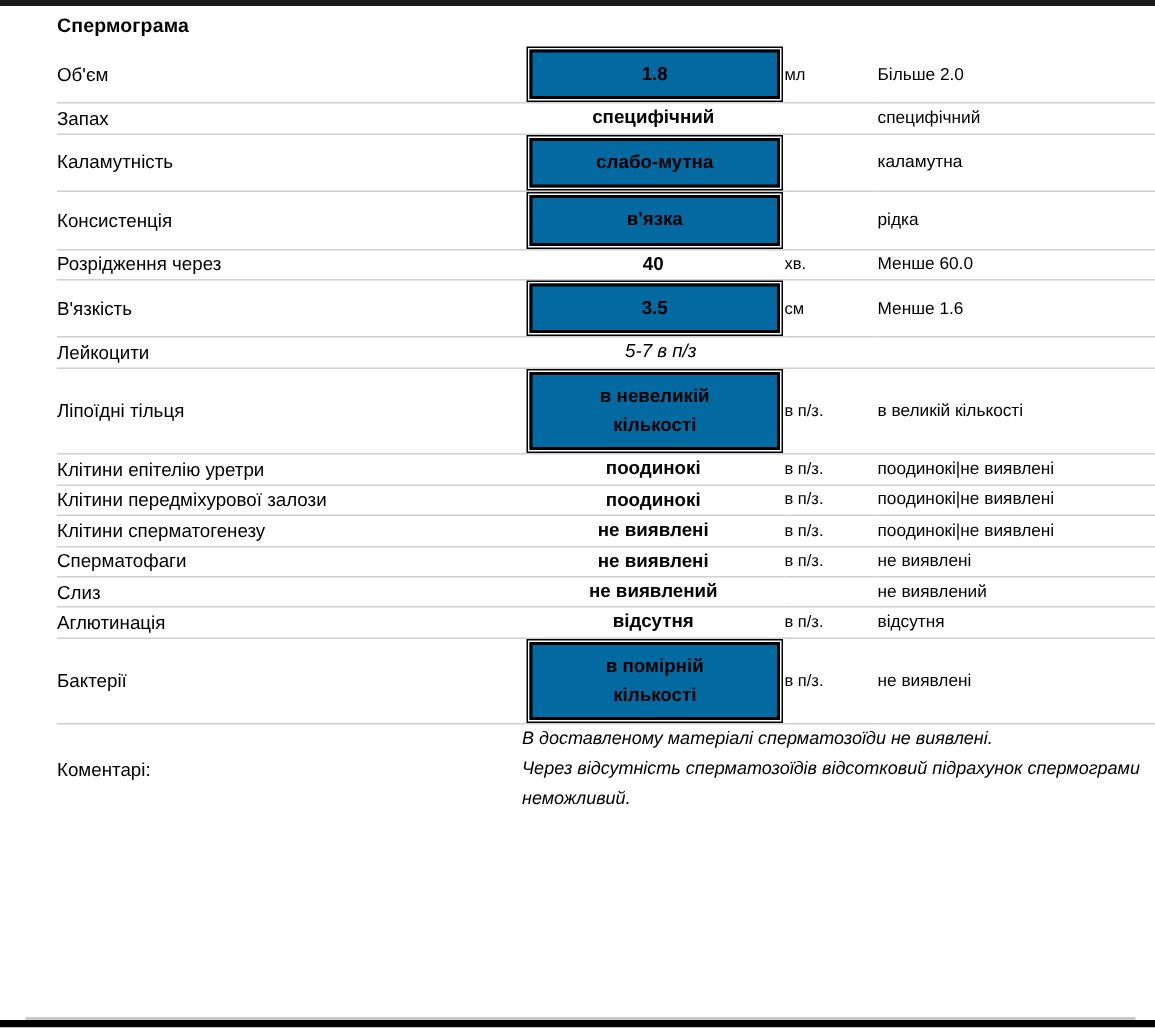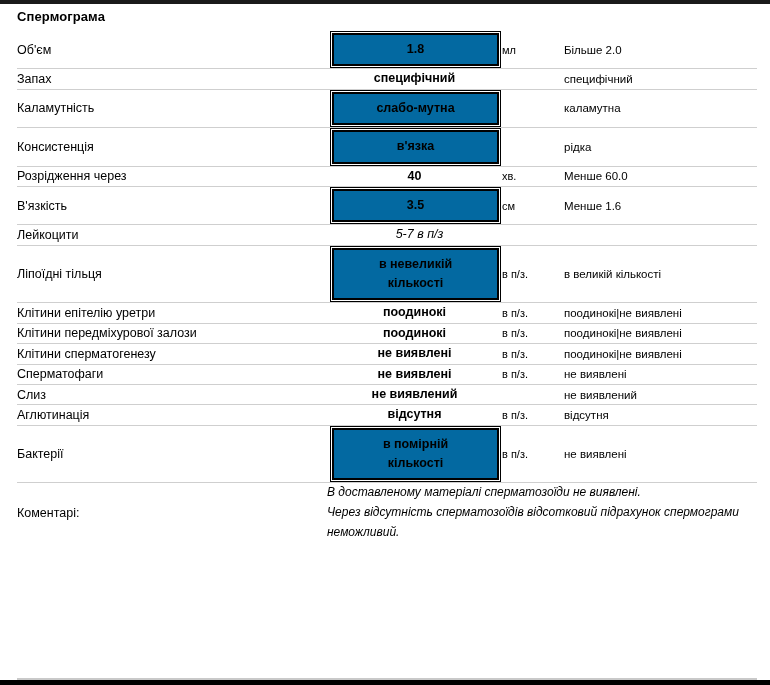--- a/index.html
+++ b/index.html
@@ -36,20 +36,21 @@
     bottom: 5px; left: 17px;
     width: 740px;
     height: 2px;
     background: #c9c9c9;
   }
 
   .sheet {
     position: absolute;
     top: 4px; left: 0;
     width: 640px;
+    padding-left: 21px;
   }
 
   
   .doc-title {
     font-size: 13px;
     font-weight: bold;
     padding: 5px 0 7px 17px;
     letter-spacing: .1px;
   }
 

